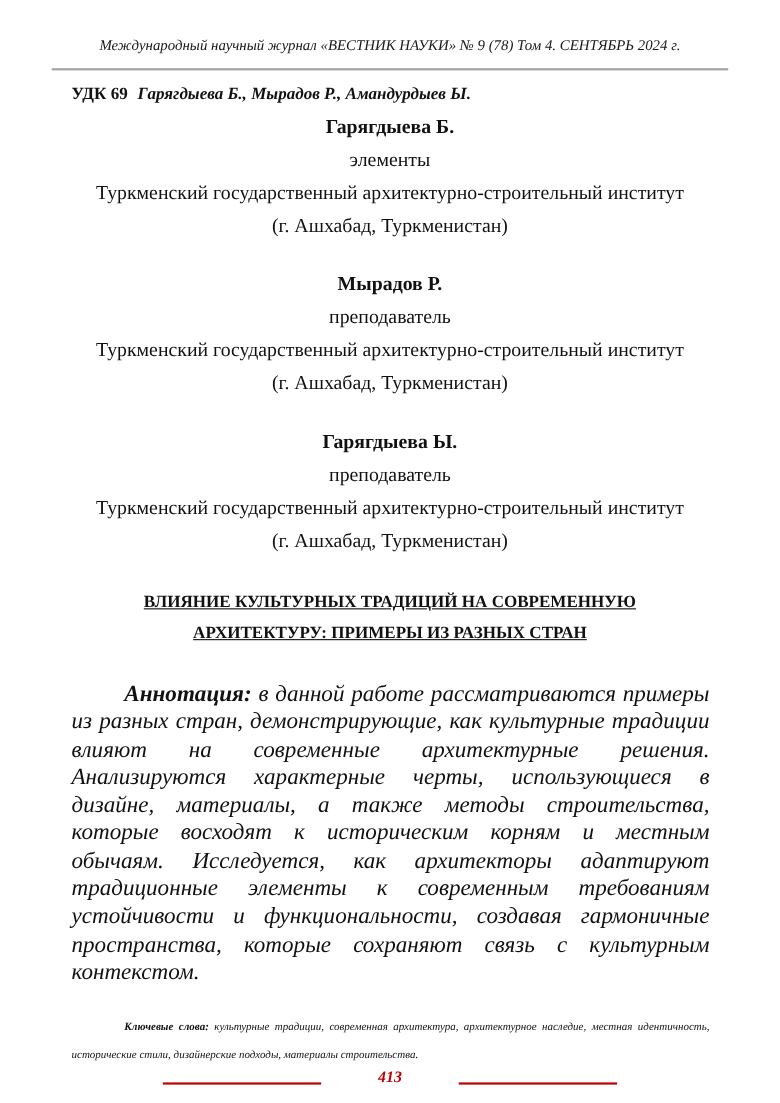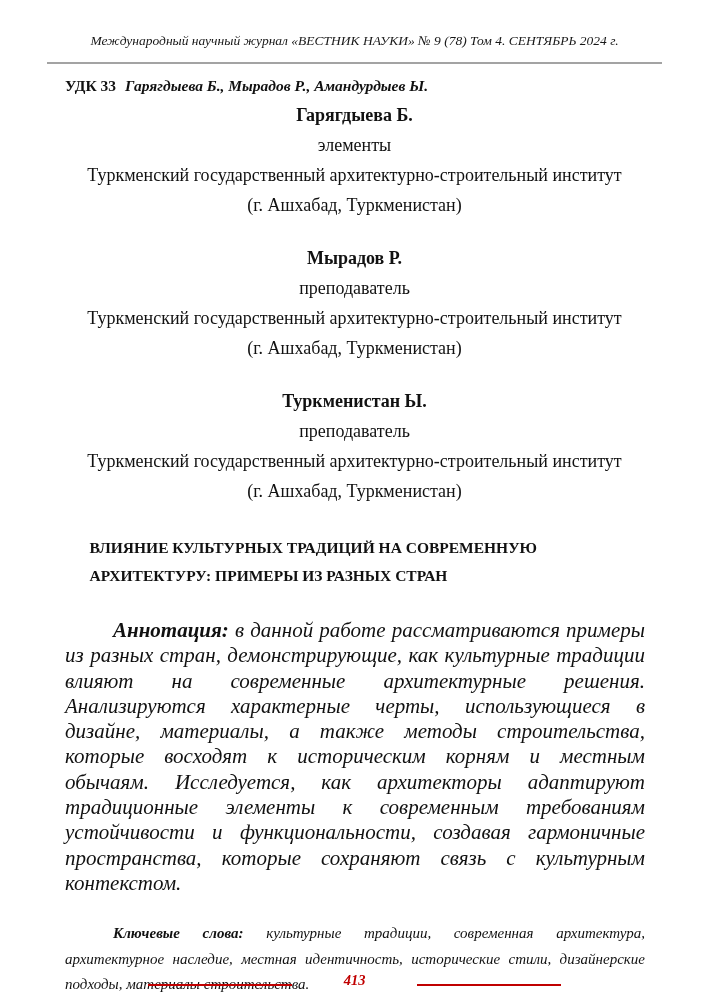--- a/index.html
+++ b/index.html
@@ -42,37 +42,38 @@
     text-align: center;
     font-size: 18px;
     line-height: 30px;
   }
   .author-block.first { margin-top: 3px; }
   .author-block.spaced { margin-top: 23px; text-align: center; }
   .author-name { font-weight: bold; }
   .article-title {
     margin: 28px auto 0 auto;
     max-width: 530px;
-    text-align: left;
+    text-align: center;
     font-weight: bold;
     font-size: 15.5px;
     line-height: 28px;
+    text-decoration: underline;
   }
   .abstract-para {
     margin: 28px 64px 0 65px;
     font-style: italic;
     font-size: 21px;
     line-height: 25.3px;
     text-align: justify;
     text-indent: 48px;
   }
   .keywords-para {
     margin: 25px 64px 0 65px;
     font-style: italic;
-    font-size: 15px;
+    font-size: 10px;
     line-height: 25.3px;
     text-align: justify;
     text-indent: 48px;
   }
   .lead-label { font-weight: bold; }
   .page-footer {
     position: absolute;
     left: 0;
     top: 954px;
     width: 709px;
@@ -97,39 +98,39 @@
 </head>
 <body>
 
 <div class="page">
 
   <div class="journal-header">Международный научный журнал «ВЕСТНИК НАУКИ» № 9 (78) Том 4. СЕНТЯБРЬ 2024 г.</div>
 
   <hr class="header-rule">
 
   <div class="udc-line">
-    <span class="udc-label">УДК 33</span><span class="udc-authors">Гарягдыева Б., Мырадов Р., Амандурдыев Ы.</span>
+    <span class="udc-label">УДК 69</span><span class="udc-authors">Гарягдыева Б., Мырадов Р., Амандурдыев Ы.</span>
   </div>
 
   <div class="author-block first">
     <div class="author-name">Гарягдыева Б.</div>
     <div class="author-role">элементы</div>
     <div class="author-affiliation">Туркменский государственный архитектурно-строительный институт</div>
     <div class="author-location">(г. Ашхабад, Туркменистан)</div>
   </div>
 
   <div class="author-block spaced">
     <div class="author-name">Мырадов Р.</div>
     <div class="author-role">преподаватель</div>
     <div class="author-affiliation">Туркменский государственный архитектурно-строительный институт</div>
     <div class="author-location">(г. Ашхабад, Туркменистан)</div>
   </div>
 
   <div class="author-block spaced">
-    <div class="author-name">Туркменистан Ы.</div>
+    <div class="author-name">Гарягдыева Ы.</div>
     <div class="author-role">преподаватель</div>
     <div class="author-affiliation">Туркменский государственный архитектурно-строительный институт</div>
     <div class="author-location">(г. Ашхабад, Туркменистан)</div>
   </div>
 
   <div class="article-title">ВЛИЯНИЕ КУЛЬТУРНЫХ ТРАДИЦИЙ НА СОВРЕМЕННУЮ АРХИТЕКТУРУ: ПРИМЕРЫ ИЗ РАЗНЫХ СТРАН</div>
 
   <p class="abstract-para"><span class="lead-label">Аннотация:</span><span> в данной работе рассматриваются примеры из разных стран, демонстрирующие, как культурные традиции влияют на современные архитектурные решения. Анализируются характерные черты, использующиеся в дизайне, материалы, а также методы строительства, которые восходят к историческим корням и местным обычаям. Исследуется, как архитекторы адаптируют традиционные элементы к современным требованиям устойчивости и функциональности, создавая гармоничные пространства, которые сохраняют связь с культурным контекстом.</span></p>
 
   <p class="keywords-para"><span class="lead-label">Ключевые слова:</span><span> культурные традиции, современная архитектура, архитектурное наследие, местная идентичность, исторические стили, дизайнерские подходы, материалы строительства.</span></p>

